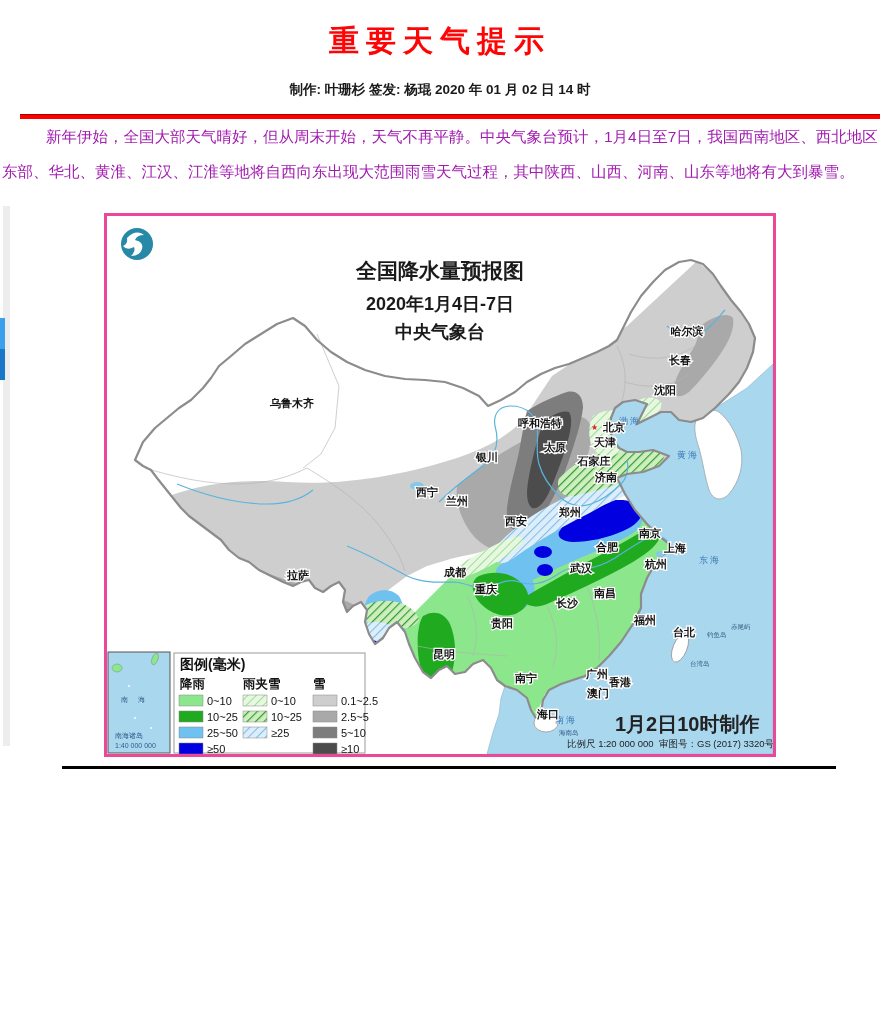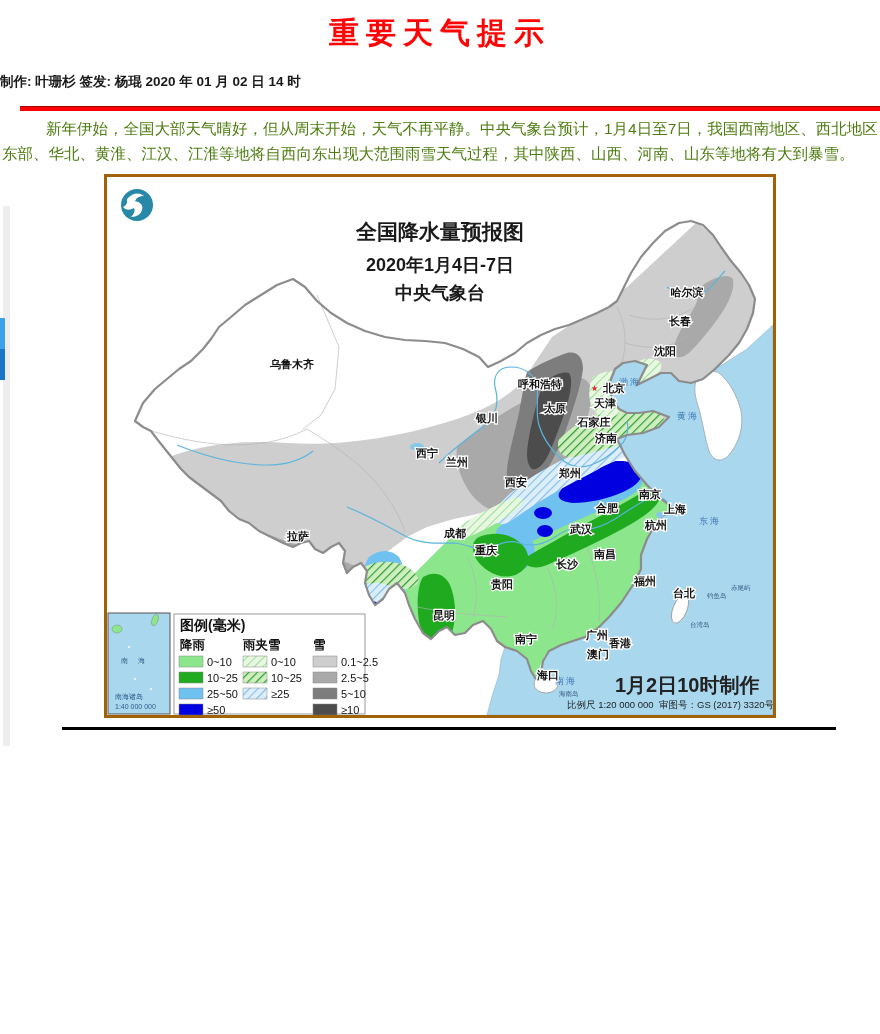--- a/index.html
+++ b/index.html
@@ -1,24 +1,24 @@
 <!DOCTYPE html>
 <html><head>
 <meta charset="utf-8">
 <style>
   html,body{margin:0;padding:0;background:#fff;}
   body{font-family:"Liberation Sans","DejaVu Sans",sans-serif;}
   .page{width:880px;height:1034px;position:relative;overflow:hidden;background:#fff;}
-  .main-title{color:#fe0404;text-align:center;font-size:30px;font-weight:bold;letter-spacing:7px;margin:0;padding-top:13px;}
-  .byline{text-align:left;font-weight:bold;font-size:13.5px;color:#1a1a1a;margin-top:19px;}
+  .main-title{color:#fe0404;text-align:center;font-size:30px;font-weight:bold;letter-spacing:7px;margin:8px;padding-top:13px;}
+  .byline{text-align:center;font-weight:bold;font-size:13.5px;color:#1a1a1a;margin-top:19px;}
   .rule-red{height:4px;background:#fd0000;border-top:1px solid #a40000;margin:15px 0 0 20px;}
   .headline{text-align:center;font-size:17.5px;font-weight:bold;color:#111;margin:10px 0 0 0;}
-  .article{font-size:15.5px;color:#4d7c0f;line-height:25px;margin-top:5px;}
+  .article{font-size:15.5px;color:#a21caf;line-height:35px;}
   .article p{margin:0 2px 4px 2px;text-indent:44px;}
-  .map-wrap{width:666px;height:538px;margin:8px auto 5px auto;border:3px solid #a16207;position:relative;background:#0ea5e9;}
+  .map-wrap{width:666px;height:538px;margin:24px auto 5px auto;border:3px solid #ec4899;position:relative;background:#0ea5e9;}
   .rule-black{height:3px;background:#000;margin:9px 44px 0 62px;}
   .doc-footer{font-size:15px;color:#333;margin:9px 0 0 48px;}
   .side-strip{position:absolute;left:3px;top:206px;width:7px;height:540px;background:#ededed;}
   .side-tab{position:absolute;left:0;top:318px;width:5px;height:62px;background:linear-gradient(#3ba1ea 50%,#1976c8 50%);}
   svg text{font-family:"Liberation Sans","DejaVu Sans",sans-serif;}
   .city{font-size:11px;font-weight:bold;fill:#141414;stroke:#ffffff;stroke-width:2.5px;paint-order:stroke;text-anchor:middle;}
   .sea-name{font-size:9px;fill:#3c78b4;letter-spacing:2px;}
   .tiny-isle{font-size:6.5px;fill:#33567e;}
   .map-title{font-size:21px;font-weight:bold;fill:#1a1a1a;text-anchor:middle;}
   .map-sub{font-size:18px;font-weight:bold;fill:#1a1a1a;text-anchor:middle;}

